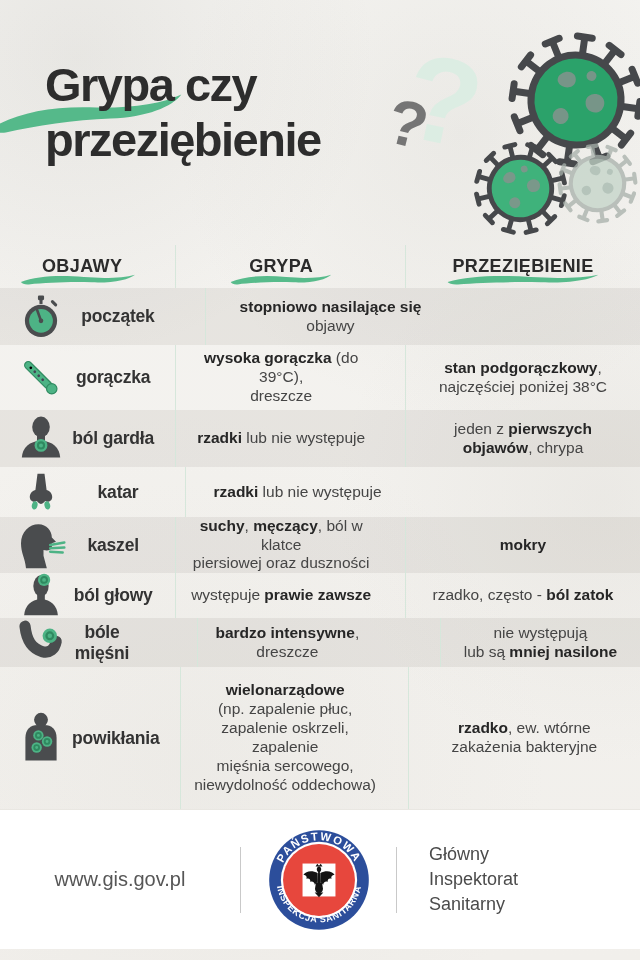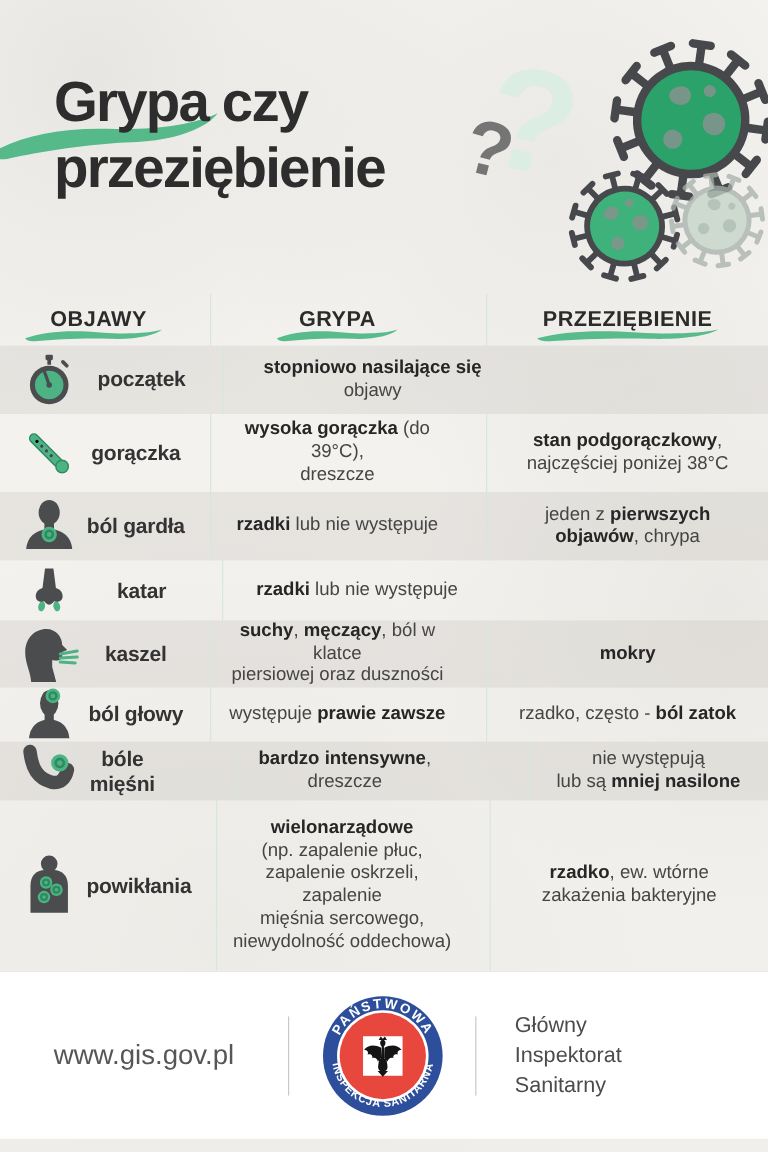--- a/index.html
+++ b/index.html
@@ -59,35 +59,35 @@
   .c1, .c2 { border-left: 1px solid #d6e7db; text-align: center; padding: 2px 5px; margin-left: 19px; }
   .hcell { justify-content: center; }
   .hlabel {
     position: relative; z-index: 1;
     font-size: 18px; font-weight: 800; letter-spacing: .4px; color: #2b2b2b;
   }
   .h-swoosh { position: absolute; left: 50%; transform: translateX(-50%); bottom: 2px; height: 13px; fill: #57bb8b; z-index: 0; }
   .hs0 { width: 118px; } .hs1 { width: 104px; } .hs2 { width: 156px; }
 
   .row.shade { background: rgba(122,116,104,.105); }
-  .r1 { height: 57px; } .r2 { height: 65px; } .r3 { height: 57px; } .r4 { height: 50px; }
+  .r1 { height: 57px; gap: 20px; } .r2 { height: 65px; } .r3 { height: 57px; } .r4 { height: 50px; }
   .r5 { height: 56px; } .r6 { height: 45px; } .r7 { height: 49px; gap: 44px; } .r8 { height: 142px; }
 
   .c0 { padding: 0 2px 0 10px; }
   .icon { width: 62px; display: flex; justify-content: center; align-items: center; flex: none; }
   .sym-label { flex: 1; text-align: center; font-size: 17.5px; font-weight: 700; color: #333; letter-spacing: -.2px; }
   .cell-text { font-size: 15.5px; line-height: 1.22; color: #454545; }
   .cell-text b { color: #262626; text-align: right; }
 
   
   .footer {
     height: 140px; background: #fff; border-top: 1px solid #e9e7e2;
     display: flex; align-items: center;
   }
-  .f-url { width: 240px; text-align: center; font-size: 23px; color: #565656; }
+  .f-url { width: 240px; text-align: center; font-size: 20px; color: #565656; }
   .f-div { width: 1px; height: 66px; background: #c9c9c9; flex: none; }
   .f-logo { width: 155px; display: flex; justify-content: center; flex: none; }
   .f-org { flex: 1; padding-left: 32px; font-size: 18px; line-height: 1.4; color: #4b4b4b; }
 </style>
 </head>
 <body>
 
 <svg width="0" height="0" style="position:absolute" aria-hidden="true">
   <defs>
     <symbol id="sym-swoosh" viewBox="0 0 120 16" preserveAspectRatio="none">

